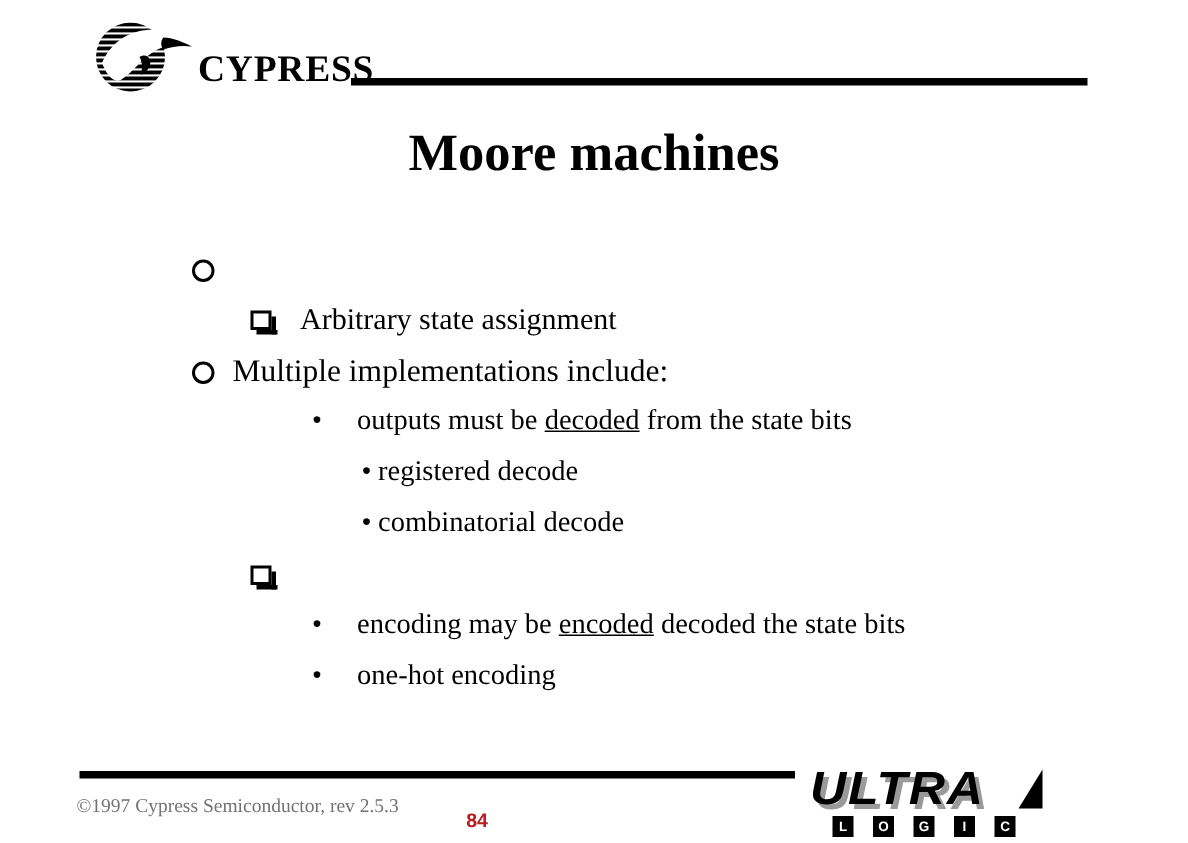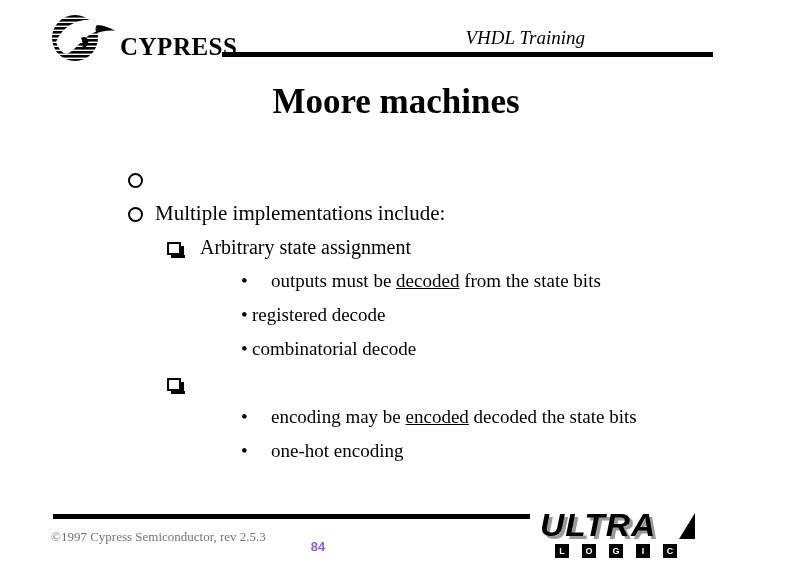--- a/index.html
+++ b/index.html
@@ -12,21 +12,21 @@
     height: 562px;
     position: relative;
     overflow: hidden;
     font-family: "Liberation Serif", "DejaVu Serif", serif;
     color: #000000;
   }
 
   
   #header-band {
     position: absolute;
-    left: 0; top: 0;
+    left: 12px; top: 0;
     width: 664px; height: 72px;
   }
   #cypress-logo {
     position: absolute;
     left: 50px; top: 14px;
     width: 168px; height: 48px;
   }
   #cypress-mark {
     position: absolute;
     left: 0; top: 0;
@@ -138,21 +138,21 @@
   }
   .sq-glyph::before {
     content: "";
     position: absolute;
     left: 12px; top: 2px;
     width: 3px; height: 12px;
     background: #000;
   }
 
   
-  .lvl3 { font-size: 19px; line-height: 34px; padding-left: 208px; margin-left: 33px; }
+  .lvl3 { font-size: 19px; line-height: 34px; padding-left: 208px; }
   .lvl3 .bullet-marker { width: 30px; font-size: 19px; }
 
   
   .lvl4 { font-size: 19px; line-height: 34px; padding-left: 241px; }
   .lvl4 .bullet-marker { width: 11px; font-size: 19px; }
 
   .underline-word { text-decoration: underline; }
 
   
   #footer-rule {
@@ -172,21 +172,21 @@
   }
   #page-number {
     position: absolute;
     left: 0; top: 539px;
     width: 636px;
     text-align: center;
     font-family: "Liberation Sans", "DejaVu Sans", sans-serif;
     font-weight: 700;
     font-size: 13px;
     line-height: 16px;
-    color: #8b5cf6;
+    color: #b91c1c;
   }
 
   
   #ultra-logo {
     position: absolute;
     left: 540px; top: 510px;
     width: 166px; height: 46px;
   }
   #ultra-word {
     position: absolute;
@@ -262,38 +262,37 @@
       </g>
 
       <path d="M6,28 C14,9 33,3 49,7 C57,9 63,13 68,17 C59,15 51,15 43,19 C33,24 27,34 19,39 C14,42 9,36 6,28 Z" fill="#ffffff"></path>
 
       <path d="M47,11 C53,11 60,14 66,17 C59,16 53,17 47,19 C45,17 45,13 47,11 Z" fill="#000000"></path>
       <path d="M31,24 C34,22 37,23 38,26 C39,30 36,34 32,36 C33,32 33,27 31,24 Z" fill="#000000"></path>
     </svg>
     <div id="cypress-wordmark">CYPRESS</div>
   </div>
 
-  <div id="header-title">VHDL Training</div>
   <div id="header-rule"></div>
 </div>
 
 <div id="slide-title">Moore machines</div>
 
 <div id="body-list">
 
   <div class="bullet-row lvl1">
     <span class="bullet-marker"><span class="circ-glyph"></span></span>
   </div>
 
+  <div class="bullet-row lvl2">
+    <span class="bullet-marker"><span class="sq-glyph"></span></span><span class="bullet-text">Arbitrary state assignment</span>
+  </div>
+
   <div class="bullet-row lvl1">
     <span class="bullet-marker"><span class="circ-glyph"></span></span><span class="bullet-text">Multiple implementations include:</span>
-  </div>
-
-  <div class="bullet-row lvl2">
-    <span class="bullet-marker"><span class="sq-glyph"></span></span><span class="bullet-text">Arbitrary state assignment</span>
   </div>
 
   <div class="bullet-row lvl3">
     <span class="bullet-marker">•</span><span class="bullet-text"><span>outputs must be </span><span class="underline-word">decoded</span><span> from the state bits</span></span>
   </div>
 
   <div class="bullet-row lvl4">
     <span class="bullet-marker">•</span><span class="bullet-text">registered decode</span>
   </div>
 

